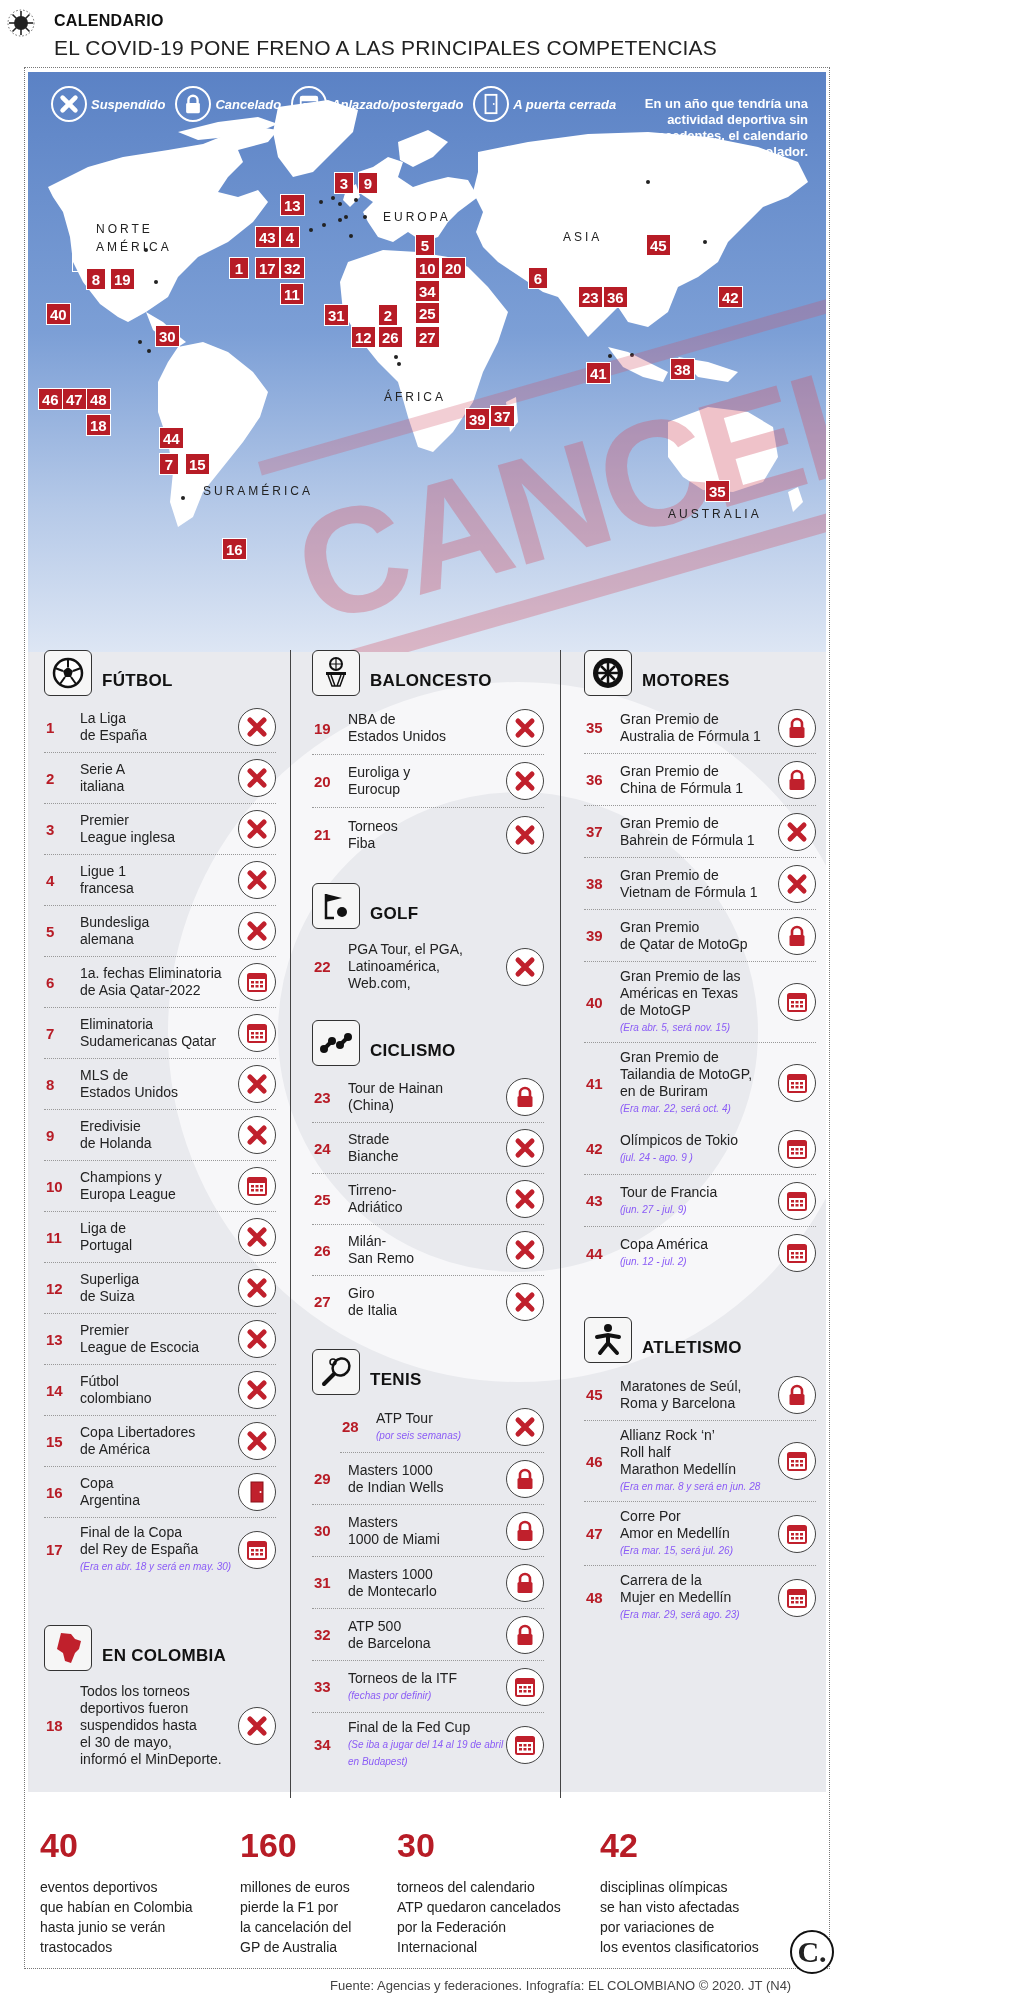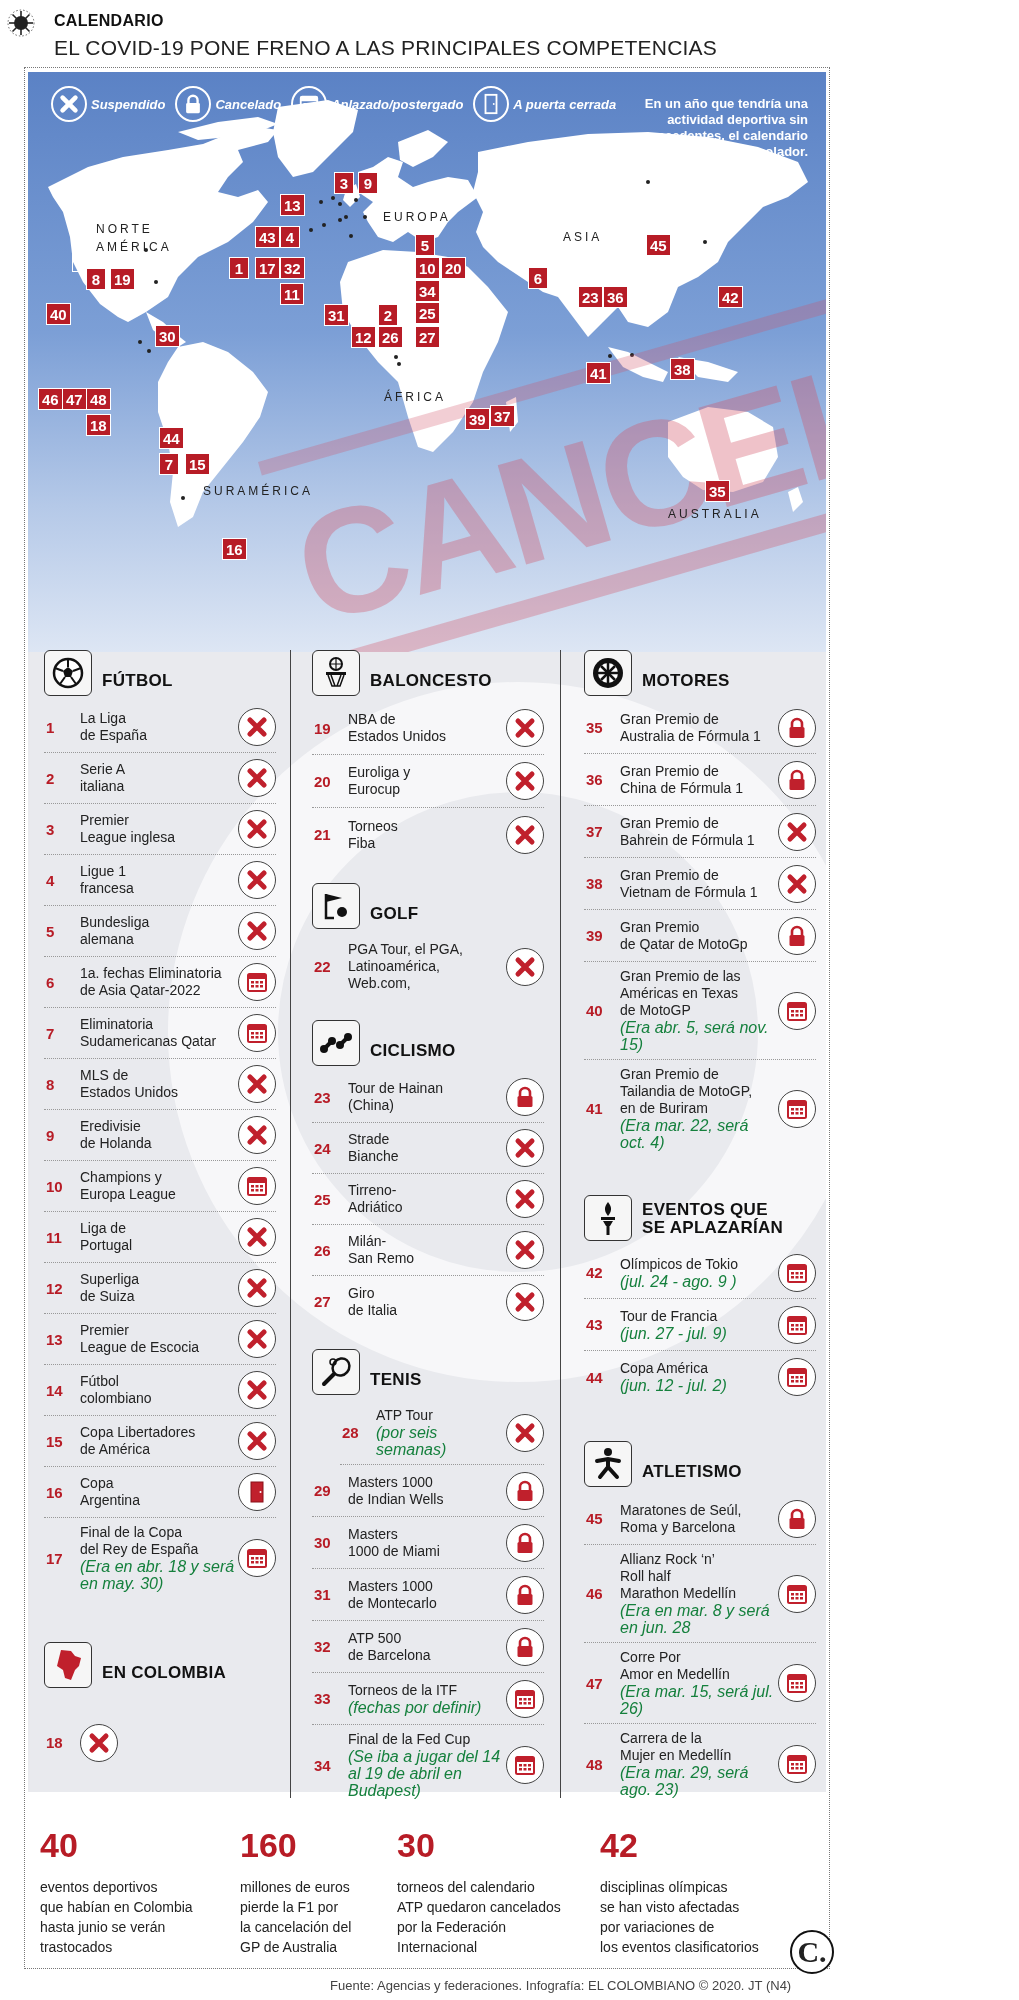--- a/index.html
+++ b/index.html
@@ -40,21 +40,21 @@
   .col { position: absolute; top: 650px; }
   .col-divider { position: absolute; width: 1px; background: #444; }
   .section-head { position: relative; height: 52px; margin-top: 0; }
   .sport-icon { position: absolute; left: 0; top: 0; width: 48px; height: 46px; border: 1px solid #333; border-radius: 6px; background: #f6f6f6; display:flex; align-items:center; justify-content:center; }
   .sport-title { position: absolute; left: 58px; top: 22px; font-size: 17px; font-weight: 900; color: #111; letter-spacing: 0.3px; line-height: 18px; }
 
   .row { position: relative; border-bottom: 1px dotted #999; display: flex; align-items: center; }
   .row:last-child { border-bottom: none; }
   .num { width: 36px; padding-left: 2px; font-weight: bold; font-size: 15px; color: #b71c26; }
   .txt { flex: 1; font-size: 14px; line-height: 17px; color: #222; }
-  .note { font-style: italic; font-size: 16px; color: #15803d; }
+  .note { font-style: italic; font-size: 10px; color: #8b5cf6; }
   .status { width: 38px; height: 38px; border: 1.5px solid #444; border-radius: 50%; display: flex; align-items: center; justify-content: center; background: #fff; flex: none; }
 
   .stats { position: absolute; top: 1825px; left: 40px; width: 780px; }
   .stat { position: absolute; top: 0; }
   .stat-num { font-size: 34px; font-weight: 900; color: #b71c26; line-height: 40px; }
   .stat-txt { font-size: 14px; line-height: 20px; color: #222; margin-top: 12px; }
   .logo-c { position: absolute; left: 790px; top: 1930px; width: 44px; height: 44px; border: 2px solid #111; border-radius: 50%; background: #fff; font-family: "Liberation Serif", serif; font-weight: bold; font-size: 30px; text-align: center; line-height: 40px; }
   .source { position: absolute; left: 330px; top: 1978px; font-size: 13px; color: #444; }
 </style>
 </head>
@@ -505,20 +505,27 @@
     <div class="sport-icon">
       <svg width="30" height="34" viewBox="0 0 30 34">
           <path d="M8 2 L18 3 L22 8 L28 10 L26 18 L22 22 L18 32 L12 30 L10 22 L4 18 L6 10 Z" fill="#c0202c"></path>
         </svg>
     </div>
     <div class="sport-title">EN COLOMBIA</div>
   </div>
   <div id="list-colombia">
       <div class="row" style="min-height: 97px; padding: 6px 0px;">
         <div class="num">18</div>
+        <div class="txt">
+          <div>Todos los torneos</div>
+          <div>deportivos fueron</div>
+          <div>suspendidos hasta</div>
+          <div>el 30 de mayo,</div>
+          <div>informó el MinDeporte.</div>
+        </div>
         <div class="status">
           <svg width="24" height="24">
             <use href="#i-x"></use>
           </svg>
         </div>
       </div>
     </div>
 </div>
 
 <div class="col" style="left:312px;width:232px">
@@ -877,34 +884,20 @@
           <div class="note">(Era mar. 22, será oct. 4)</div>
         </div>
         <div class="status">
           <svg width="24" height="24">
             <use href="#i-cal"></use>
           </svg>
         </div>
       </div>
     </div>
 
-  <div class="section-head" style="margin-top:38px">
-    <div class="sport-icon">
-      <svg width="26" height="36" viewBox="0 0 26 36">
-          <path d="M13 2 C18 8 16 12 13 16 C10 12 8 8 13 2 Z" fill="#111"></path>
-          <rect x="6" y="17" width="14" height="3" fill="#111"></rect>
-          <path d="M8 21 L18 21 L15 26 L11 26 Z" fill="#111"></path>
-          <rect x="11.5" y="26" width="3" height="9" fill="#111"></rect>
-        </svg>
-    </div>
-    <div class="sport-title" style="top:6px">
-      <div>EVENTOS QUE</div>
-      <div>SE APLAZARÍAN</div>
-    </div>
-  </div>
   <div id="list-eventos">
       <div class="row" style="min-height: 52px; padding: 6px 0px;">
         <div class="num">42</div>
         <div class="txt">
           <div>Olímpicos de Tokio</div>
           <div class="note">(jul. 24 - ago. 9 )</div>
         </div>
         <div class="status">
           <svg width="24" height="24">
             <use href="#i-cal"></use>

